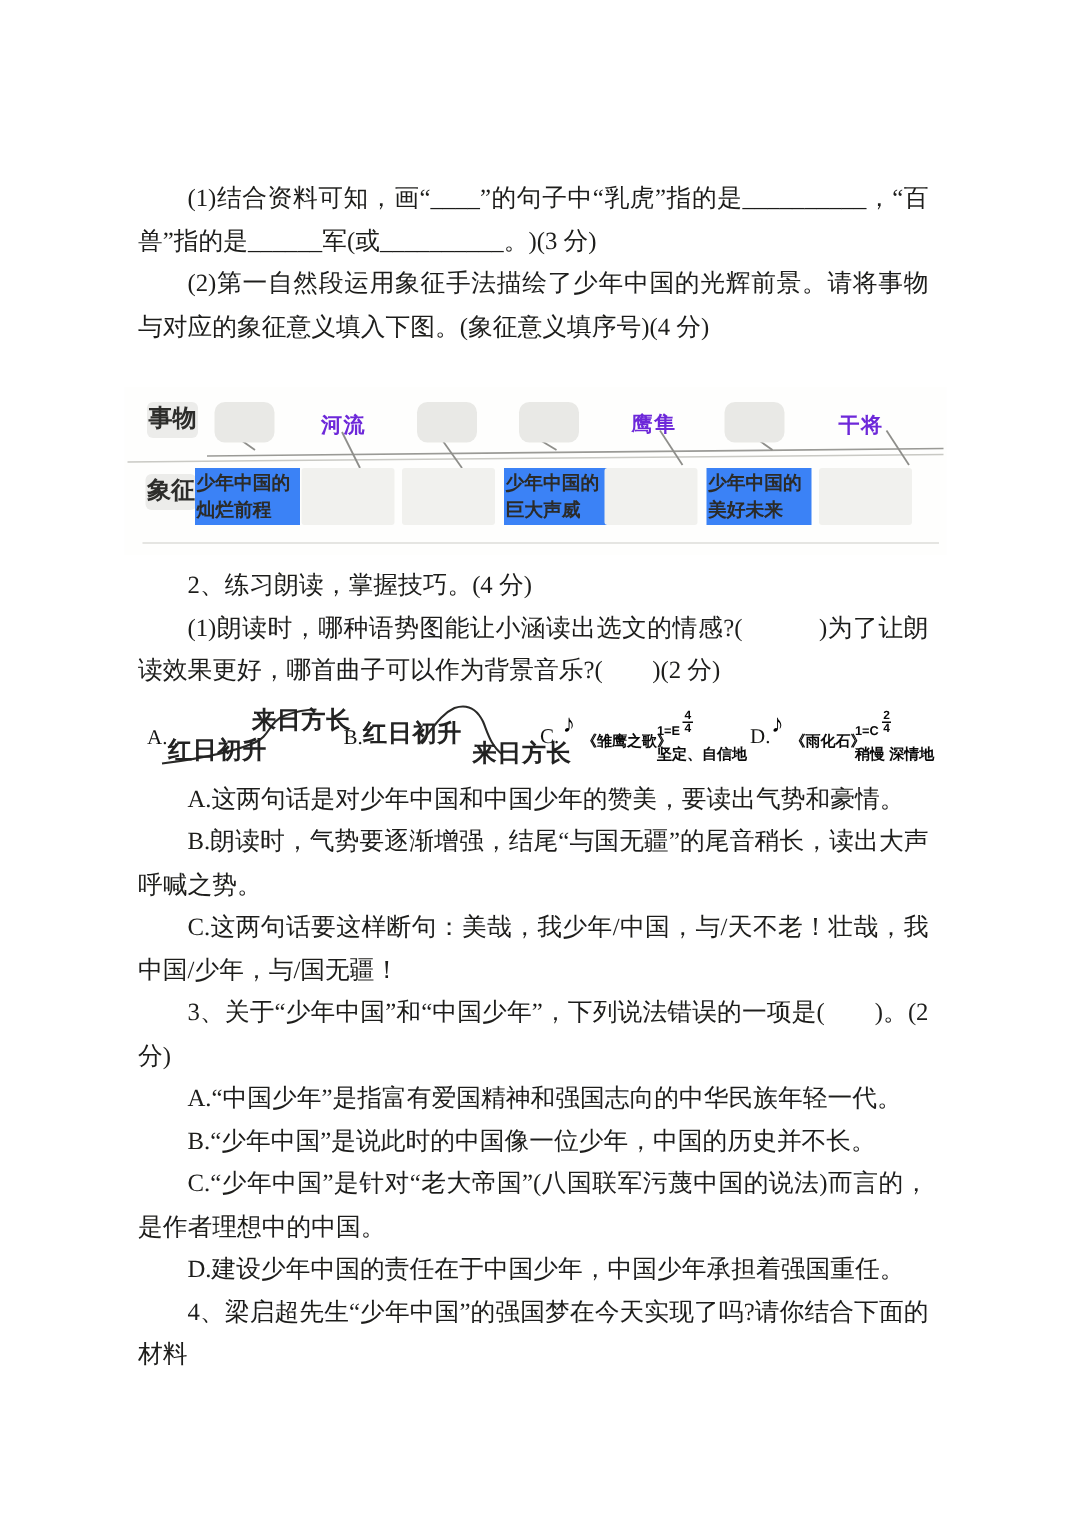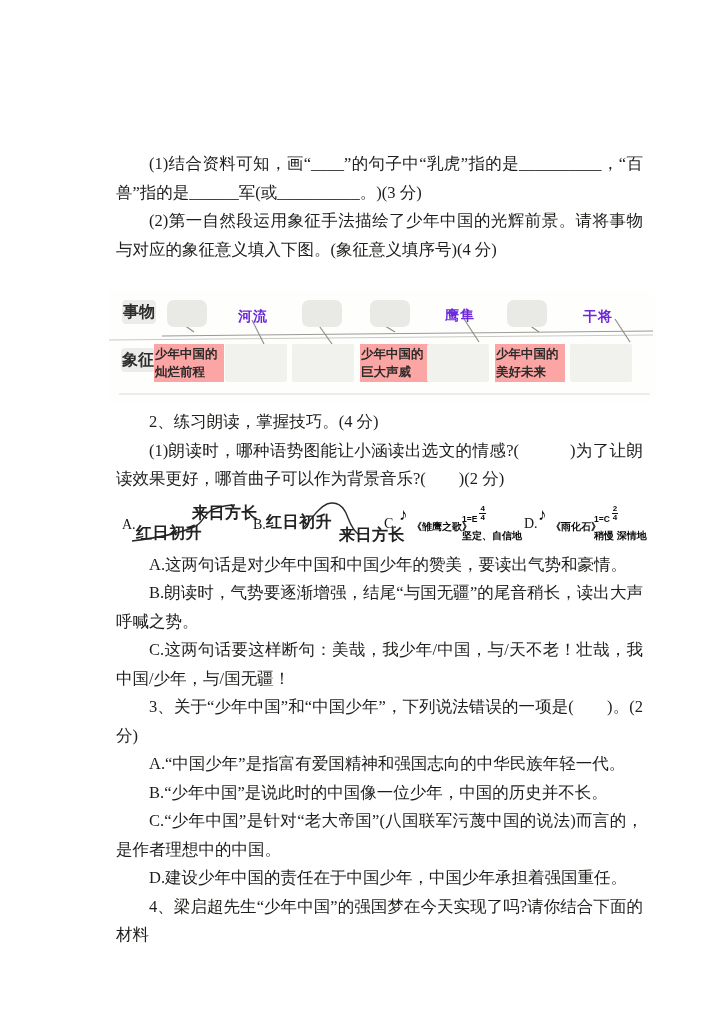--- a/index.html
+++ b/index.html
@@ -2,37 +2,37 @@
 <html><head>
 <meta charset="utf-8">
 <style>
   html,body{margin:0;padding:0;}
   body{
     width:724px;height:1024px;background:#ffffff;overflow:hidden;
     font-family:"Liberation Serif","DejaVu Serif",serif;color:#1d1d1b;
     position:relative;
   }
   .content{
-    position:absolute;left:116px;top:118px;width:527px;
-    font-size:16.5px;line-height:28.5px;text-align:justify;margin-top:32px;
+    position:absolute;left:92px;top:118px;width:527px;
+    font-size:16.5px;line-height:28.5px;text-align:justify;
   }
   p.t{margin:0;text-indent:2em;}
 
   
   .diagram{position:relative;height:112px;width:548px;margin:26px 0 6px -9px;background:#fefefd;}
   .dg-svg{position:absolute;left:0;top:0;}
   .dg-label{
     position:absolute;background:#ececе9;background:#ececea;border-radius:4px;
     font-size:16px;font-weight:700;color:#2d2d2b;line-height:24px;text-align:center;
   }
   .dg-blank-top{position:absolute;width:40px;height:27px;background:#e9e9e6;border-radius:7px;}
   .dg-thing{position:absolute;font-size:14px;font-weight:700;color:#6d28d9;letter-spacing:1px;}
   .dg-sym{
     position:absolute;width:68px;font-size:12.5px;line-height:18px;font-weight:700;
-    color:#2b2b29;background:#fca5a5;padding:1px 1px;
+    color:#2b2b29;background:#3b82f6;padding:1px 1px;
   }
   .dg-blank-bot{position:absolute;width:62px;height:38px;background:#f1f1ee;border-radius:2px;}
 
   
   .opts{position:relative;height:50px;margin:3px 0 4px;}
   .opt{position:absolute;top:0;height:50px;}
   .opt-label{position:absolute;font-size:14px;color:#151513;}
   .curve-lbl{position:absolute;font-size:16px;font-weight:700;color:#222;white-space:nowrap;letter-spacing:.5px;}
   .note-icon{position:absolute;font-size:17px;font-weight:700;color:#000;line-height:17px;}
   .music-title{position:absolute;font-family:"Liberation Sans","DejaVu Sans",sans-serif;

